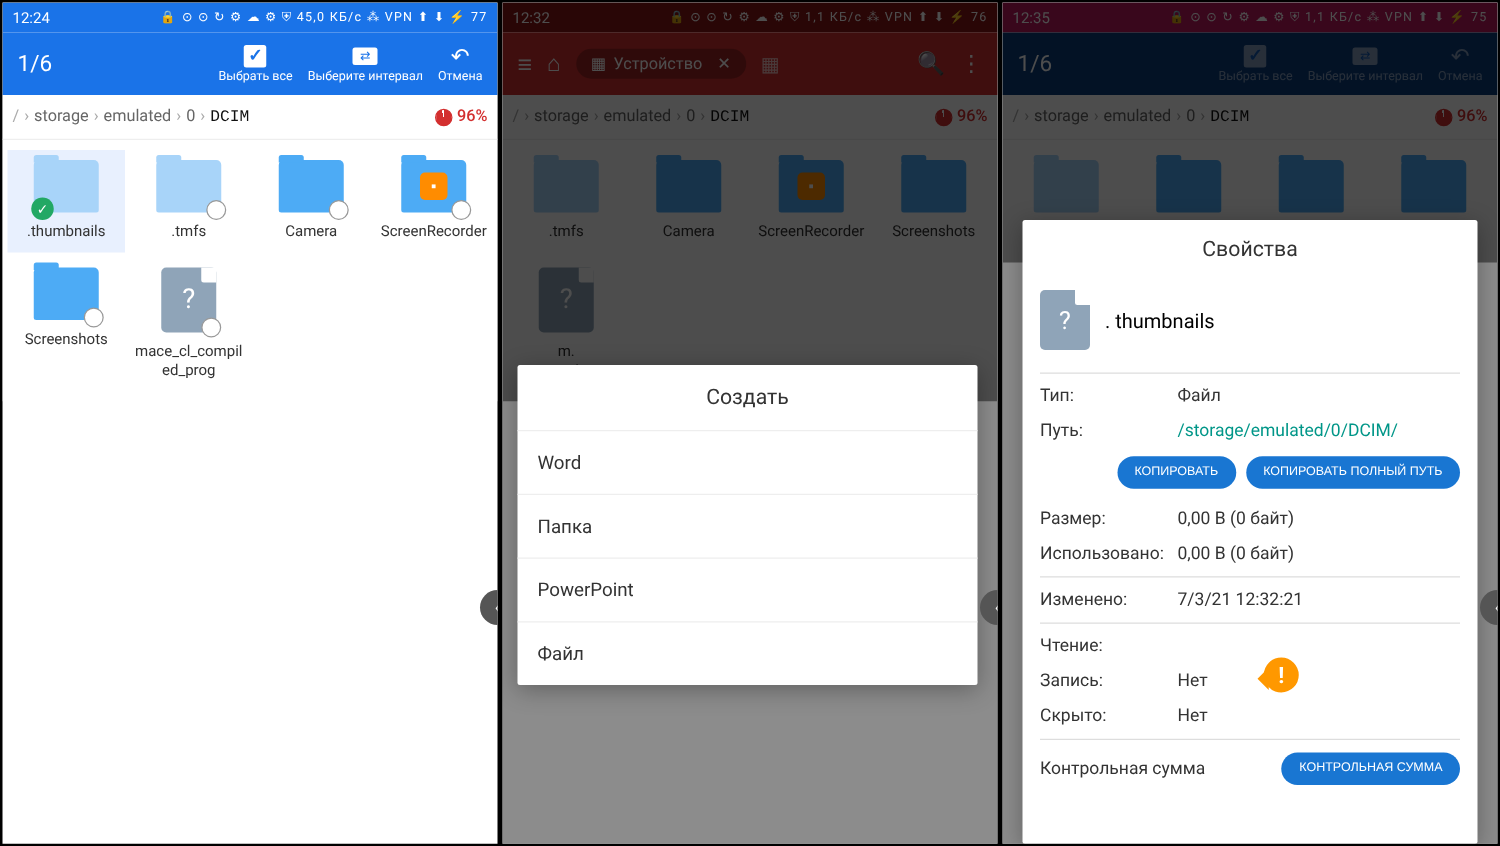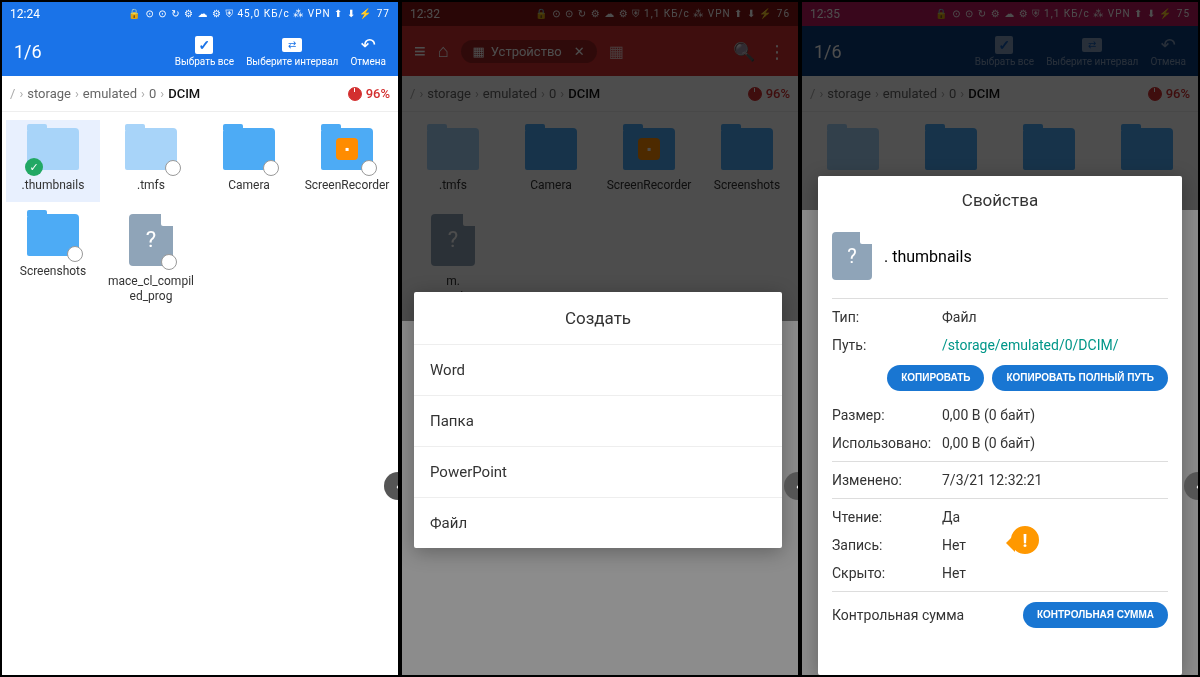--- a/index.html
+++ b/index.html
@@ -15,21 +15,21 @@
 .topbar .count { font-size: 18px; margin-right: auto; }
 .topbar .action { display: flex; flex-direction: column; align-items: center; font-size: 10px; gap: 2px; }
 .topbar .action .ic { width: 24px; height: 18px; display: flex; align-items: center; justify-content: center; }
 .topbar .action.dim { opacity: 0.5; }
 .checkbox-ic { width: 18px; height: 18px; background: #fff; color: #1a73e8; display: flex; align-items: center; justify-content: center; border-radius: 2px; font-size: 14px; font-weight: bold; }
 .swap-ic { width: 20px; height: 14px; background: #fff; color: #1a73e8; border-radius: 2px; display: flex; align-items: center; justify-content: center; font-size: 10px; }
 .undo-ic { font-size: 18px; }
 .breadcrumb { background: #fff; padding: 10px 8px; display: flex; align-items: center; gap: 4px; font-size: 13px; color: #666; border-bottom: 1px solid #eee; }
 .breadcrumb .sep { color: #aaa; }
 .breadcrumb .seg { color: #666; }
-.breadcrumb .seg.active { color: #111; font-weight: 500; }
+.breadcrumb .seg.active { color: #111; font-weight: 500; font-family: Liberation Mono, monospace; }
 .breadcrumb .pct { margin-left: auto; color: #d32f2f; font-weight: 500; display: flex; align-items: flex-end; gap: 4px; }
 .pie { width: 14px; height: 14px; border-radius: 50%; background: conic-gradient(#d32f2f 0deg 345deg, #fff 345deg 360deg); border: 1px solid #d32f2f; }
 .file-grid { display: grid; grid-template-columns: repeat(4, 1fr); padding: 8px 4px; background: #fff; gap: 4px; }
 .file-item { display: flex; flex-direction: column; align-items: center; padding: 8px 2px; position: relative; font-size: 12px; text-align: center; }
 .file-item.selected { background: #e8f0fe; }
 .folder-ic { width: 52px; height: 42px; background: #4dabf5; border-radius: 4px 4px 2px 2px; position: relative; margin-bottom: 8px; }
 .folder-ic::before { content: ''; position: absolute; top: -4px; left: 0; width: 20px; height: 6px; background: #4dabf5; border-radius: 2px 2px 0 0; }
 .folder-ic.light { background: #a8d4f9; }
 .folder-ic.light::before { background: #a8d4f9; }
 .folder-ic .badge { position: absolute; bottom: -6px; left: -2px; width: 18px; height: 18px; border-radius: 50%; display: flex; align-items: center; justify-content: center; font-size: 11px; color: #fff; }
@@ -48,21 +48,21 @@
 .fab-right { position: absolute; right: -14px; top: 470px; width: 28px; height: 28px; border-radius: 50%; background: #555; color: #fff; display: flex; align-items: center; justify-content: center; font-size: 14px; }
 .dialog.props { top: 174px; bottom: 0; left: 16px; right: 16px; overflow-y: auto; }
 .props-title { text-align: center; font-size: 17px; padding: 14px; color: #333; }
 .props-file { display: flex; align-items: center; gap: 12px; padding: 8px 14px 14px; }
 .props-file .file-ic { width: 40px; height: 48px; margin-bottom: 0; font-size: 20px; }
 .props-row { display: flex; padding: 6px 14px; font-size: 14px; }
 .props-row .k { width: 110px; color: #333; }
 .props-row .v { color: #333; flex: 1; }
 .props-row .v.link { color: #009688; }
 .props-btns { display: flex; gap: 8px; padding: 6px 14px 10px; justify-content: flex-end; }
-.pill-btn { background: #1976d2; color: #fff; border: none; border-radius: 18px; padding: 7px 14px; font-size: 10px; font-weight: 700; text-align: center; line-height: 1.2; }
+.pill-btn { background: #1976d2; color: #fff; border: none; border-radius: 18px; padding: 7px 14px; font-size: 10px; font-weight: 400; text-align: center; line-height: 1.2; }
 .props-sep { border-top: 1px solid #ddd; margin: 4px 14px; }
 .callout { position: absolute; width: 34px; height: 34px; border-radius: 50%; background: #ff9800; border: 3px solid #fff; display: flex; align-items: center; justify-content: center; color: #fff; font-size: 18px; font-weight: bold; }
 .callout::before { content: ''; position: absolute; left: -14px; top: 8px; border: 9px solid transparent; border-right-color: #ff9800; }
 .home-pill { background: rgba(0,0,0,0.25); border-radius: 14px; padding: 4px 12px; display: flex; align-items: center; gap: 6px; color: #fff; font-size: 13px; }
 .ham { font-size: 20px; color: #fff; }
 .red-ic { color: #fff; font-size: 18px; }
 .red-spacer { flex: 1; }
 .screen3 .topbar3 { background: #0b3c7c; color: #fff; }
 .dim-content { filter: brightness(0.55); }
 </style>
@@ -307,21 +307,20 @@
         <div class="v">0,00 B (0 байт)</div>
       </div>
     <div class="props-sep"></div>
     <div class="props-row">
         <div class="k">Изменено:</div>
         <div class="v">7/3/21 12:32:21</div>
       </div>
     <div class="props-sep"></div>
     <div class="props-row">
         <div class="k">Чтение:</div>
-        <div class="v">Да</div>
       </div>
     <div class="props-row" style="position:relative">
         <div class="k">Запись:</div>
         <div class="v">Нет</div>
       <div class="callout" style="right:140px;top:-8px">!</div>
     </div>
     <div class="props-row">
         <div class="k">Скрыто:</div>
         <div class="v">Нет</div>
       </div>

